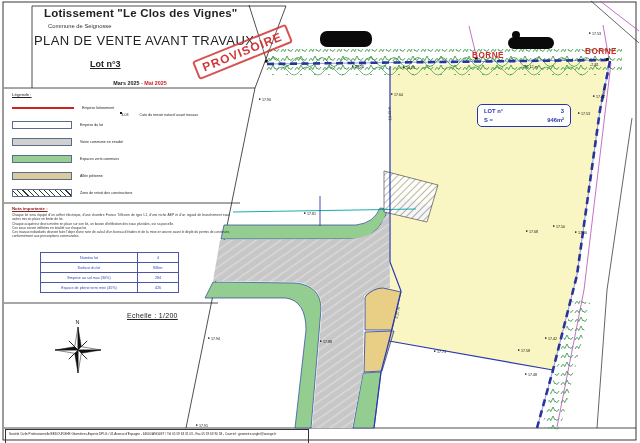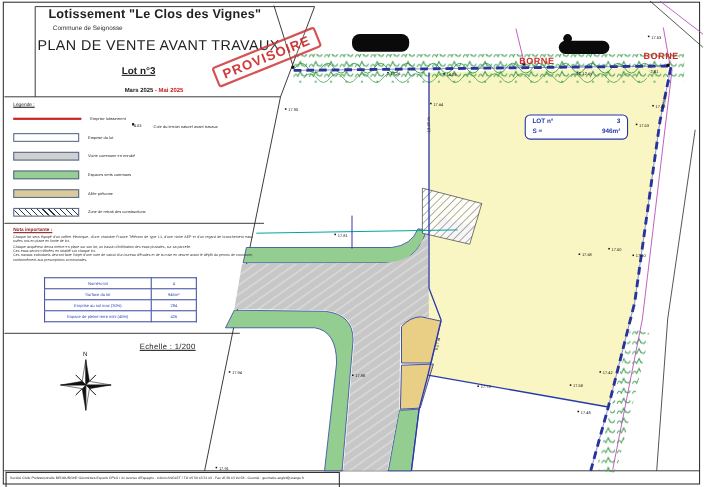--- a/index.html
+++ b/index.html
@@ -3,21 +3,21 @@
 <meta charset="utf-8">
 <style>
   html,body{margin:0;padding:0;background:#fff}
   .page{position:relative;width:640px;height:443px;background:#fff;overflow:hidden;
         font-family:"Liberation Sans","DejaVu Sans",sans-serif;color:#222}
   .abs{position:absolute}
   
   .tb-title{left:44px;top:7px;font-size:11.5px;font-weight:bold;letter-spacing:.2px}
   .tb-commune{left:48px;top:23px;font-size:5.8px;color:#333}
   .tb-plan{left:34px;top:33px;font-size:13px;letter-spacing:.4px}
-  .tb-lot{left:76px;top:59px;width:100px;text-align:center;font-size:9px;font-weight:bold;text-decoration:underline}
+  .tb-lot{left:90px;top:59px;width:100px;font-size:9px;font-weight:bold;text-decoration:underline}
   .tb-dates{left:90px;top:80px;width:100px;text-align:center;font-size:5.4px;font-weight:bold}
   .tb-dates .red{color:#cc2222}
   .stamp{left:192px;top:42px;transform:rotate(-22deg);color:rgba(205,40,40,.92);
          border:2px solid rgba(205,40,40,.8);border-radius:3px;padding:1px 6px;
          font-size:12px;font-weight:bold;letter-spacing:1px;background:rgba(255,255,255,.15)}
   
   .legend{left:12px;top:92px;width:295px}
   .lg-head{font-size:4.4px;text-decoration:underline;margin-bottom:6px}
   .lrow{display:flex;align-items:center;gap:8px;height:9px;margin-bottom:8.2px}
   .sw{display:inline-block;width:60px;height:8px;border:.5px solid #5a6b8c;box-sizing:border-box;flex:none}

